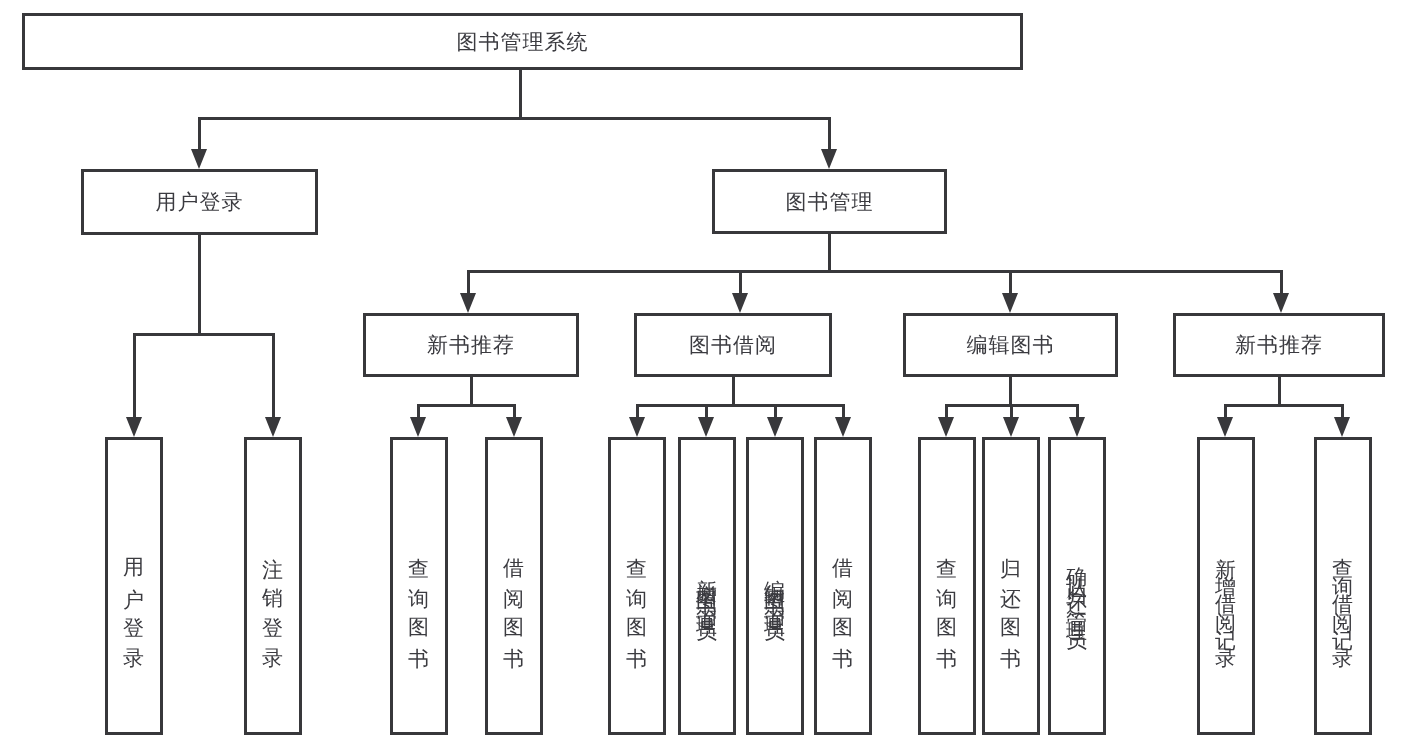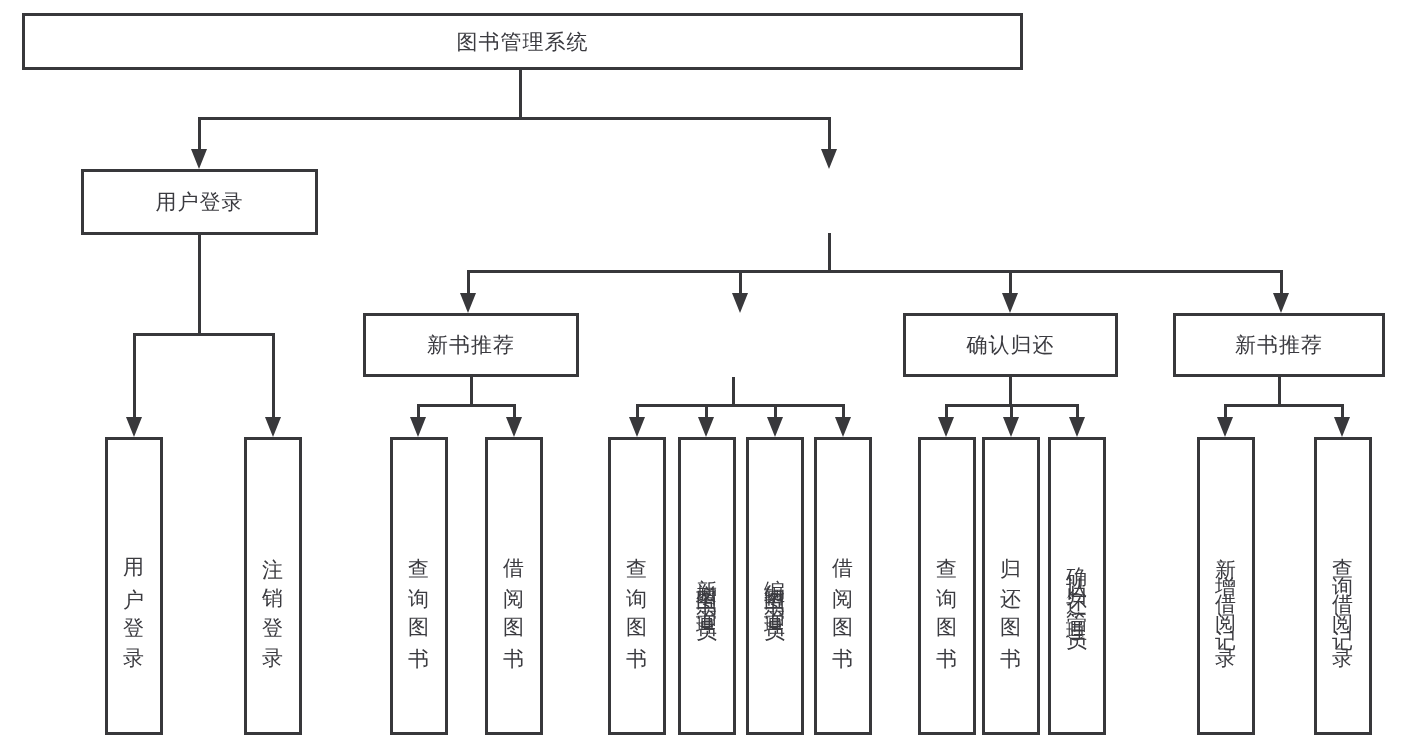--- a/index.html
+++ b/index.html
@@ -45,23 +45,25 @@
   }
 </style>
 </head>
 <body>
 
 <div class="stage">
 
   <div class="box" style="left:22px;top:13px;width:1001px;height:57px;">图书管理系统</div>
 
   <div class="box" style="left:81px;top:169px;width:237px;height:66px;">用户登录</div>
+  <div class="box" style="left:712px;top:169px;width:235px;height:65px;">图书管理</div>
 
   <div class="box" style="left:363px;top:313px;width:216px;height:64px;">新书推荐</div>
-  <div class="box" style="left:903px;top:313px;width:215px;height:64px;">确认归还</div>
+  <div class="box" style="left:634px;top:313px;width:198px;height:64px;">图书借阅</div>
+  <div class="box" style="left:903px;top:313px;width:215px;height:64px;">编辑图书</div>
   <div class="box" style="left:1173px;top:313px;width:212px;height:64px;">新书推荐</div>
 
   <div class="box leaf" style="left:105px;top:437px;width:58px;height:298px;">
     <span class="vtxt ls4">用户登录</span>
     </div>
   <div class="box leaf" style="left:244px;top:437px;width:58px;height:298px;">
     <span class="vtxt ls4">注销登录</span>
     </div>
 
   <div class="box leaf" style="left:390px;top:437px;width:58px;height:298px;">

